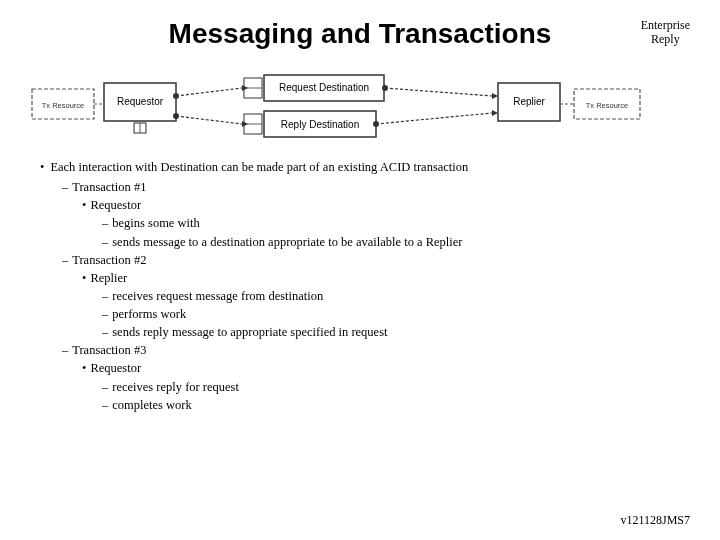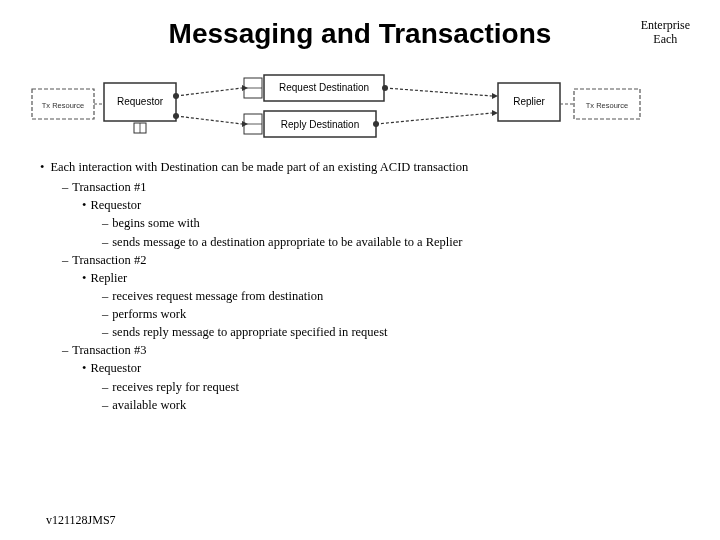--- a/index.html
+++ b/index.html
@@ -85,39 +85,39 @@
     .dash {
       flex-shrink: 0;
     }
 
     .footer {
       position: absolute;
       bottom: 12px;
       left: 46px;
       right: 30px;
       display: flex;
-      justify-content: flex-start;
+      justify-content: flex-end;
       align-items: center;
       font-size: 12px;
     }
 
     svg text {
       font-family: Arial, sans-serif;
     }
   </style>
 </head>
 <body>
 
 <div class="slide">
 
   <div class="header">
     <div class="title">Messaging and Transactions</div>
     <div class="enterprise-label">
       <span>Enterprise</span><br>
-      <span>Each</span>
+      <span>Reply</span>
     </div>
   </div>
 
   <div class="diagram">
     <svg width="680" height="88">
 
       <rect x="2" y="28" width="62" height="30" fill="none" stroke="#555" stroke-width="1.2" stroke-dasharray="4,2"></rect>
       <text x="33" y="47" text-anchor="middle" font-size="7.5" fill="#333">Tx Resource</text>
 
       <rect x="74" y="22" width="72" height="38" fill="none" stroke="#333" stroke-width="1.5"></rect>
@@ -219,21 +219,21 @@
     <div class="indent-2 dash-item">
       <span>•</span>
       <span>Requestor</span>
     </div>
     <div class="indent-3 dash-item">
       <span class="dash">–</span>
       <span>receives reply for request</span>
     </div>
     <div class="indent-3 dash-item">
       <span class="dash">–</span>
-      <span>available work</span>
+      <span>completes work</span>
     </div>
 
   </div>
 
   <div class="footer">
     <span>v121128</span>
     <span>JMS</span>
     <span>7</span>
   </div>
 

